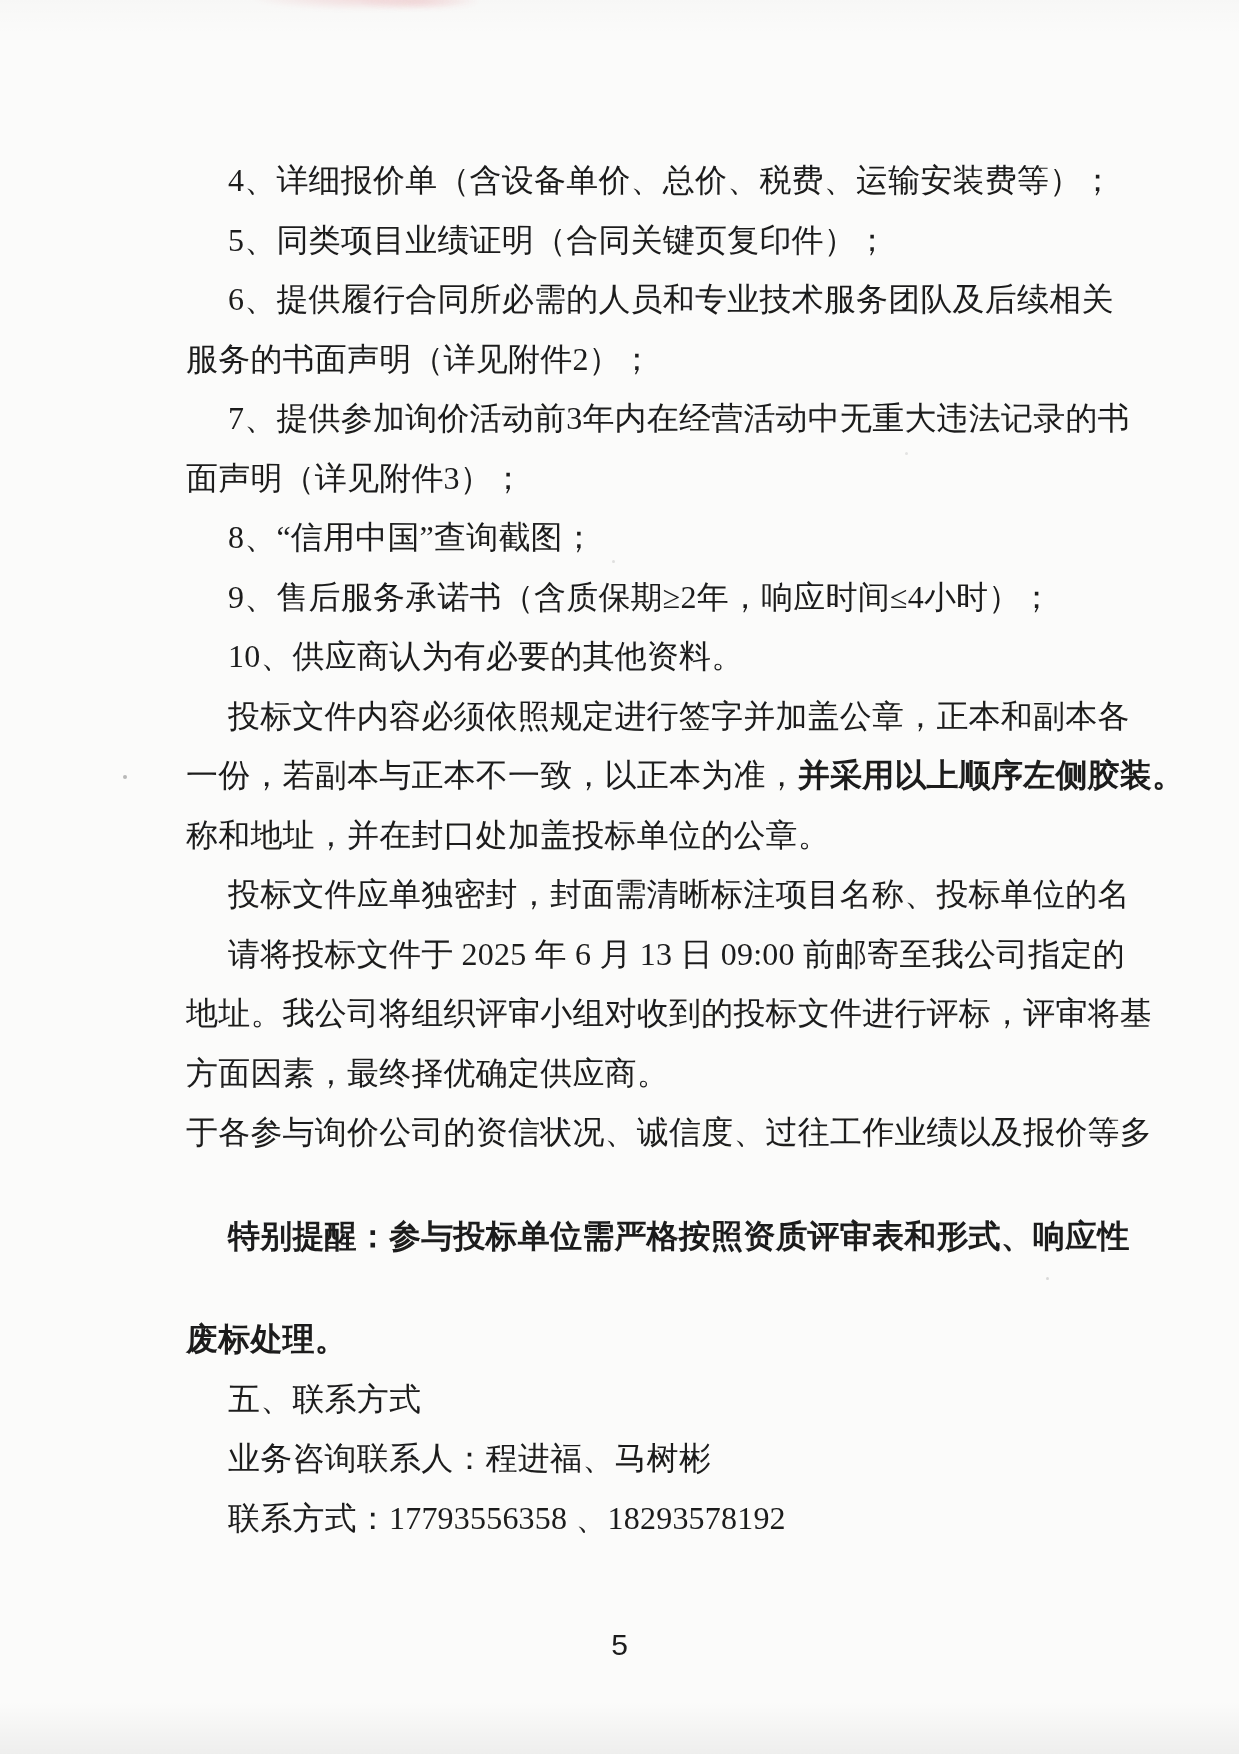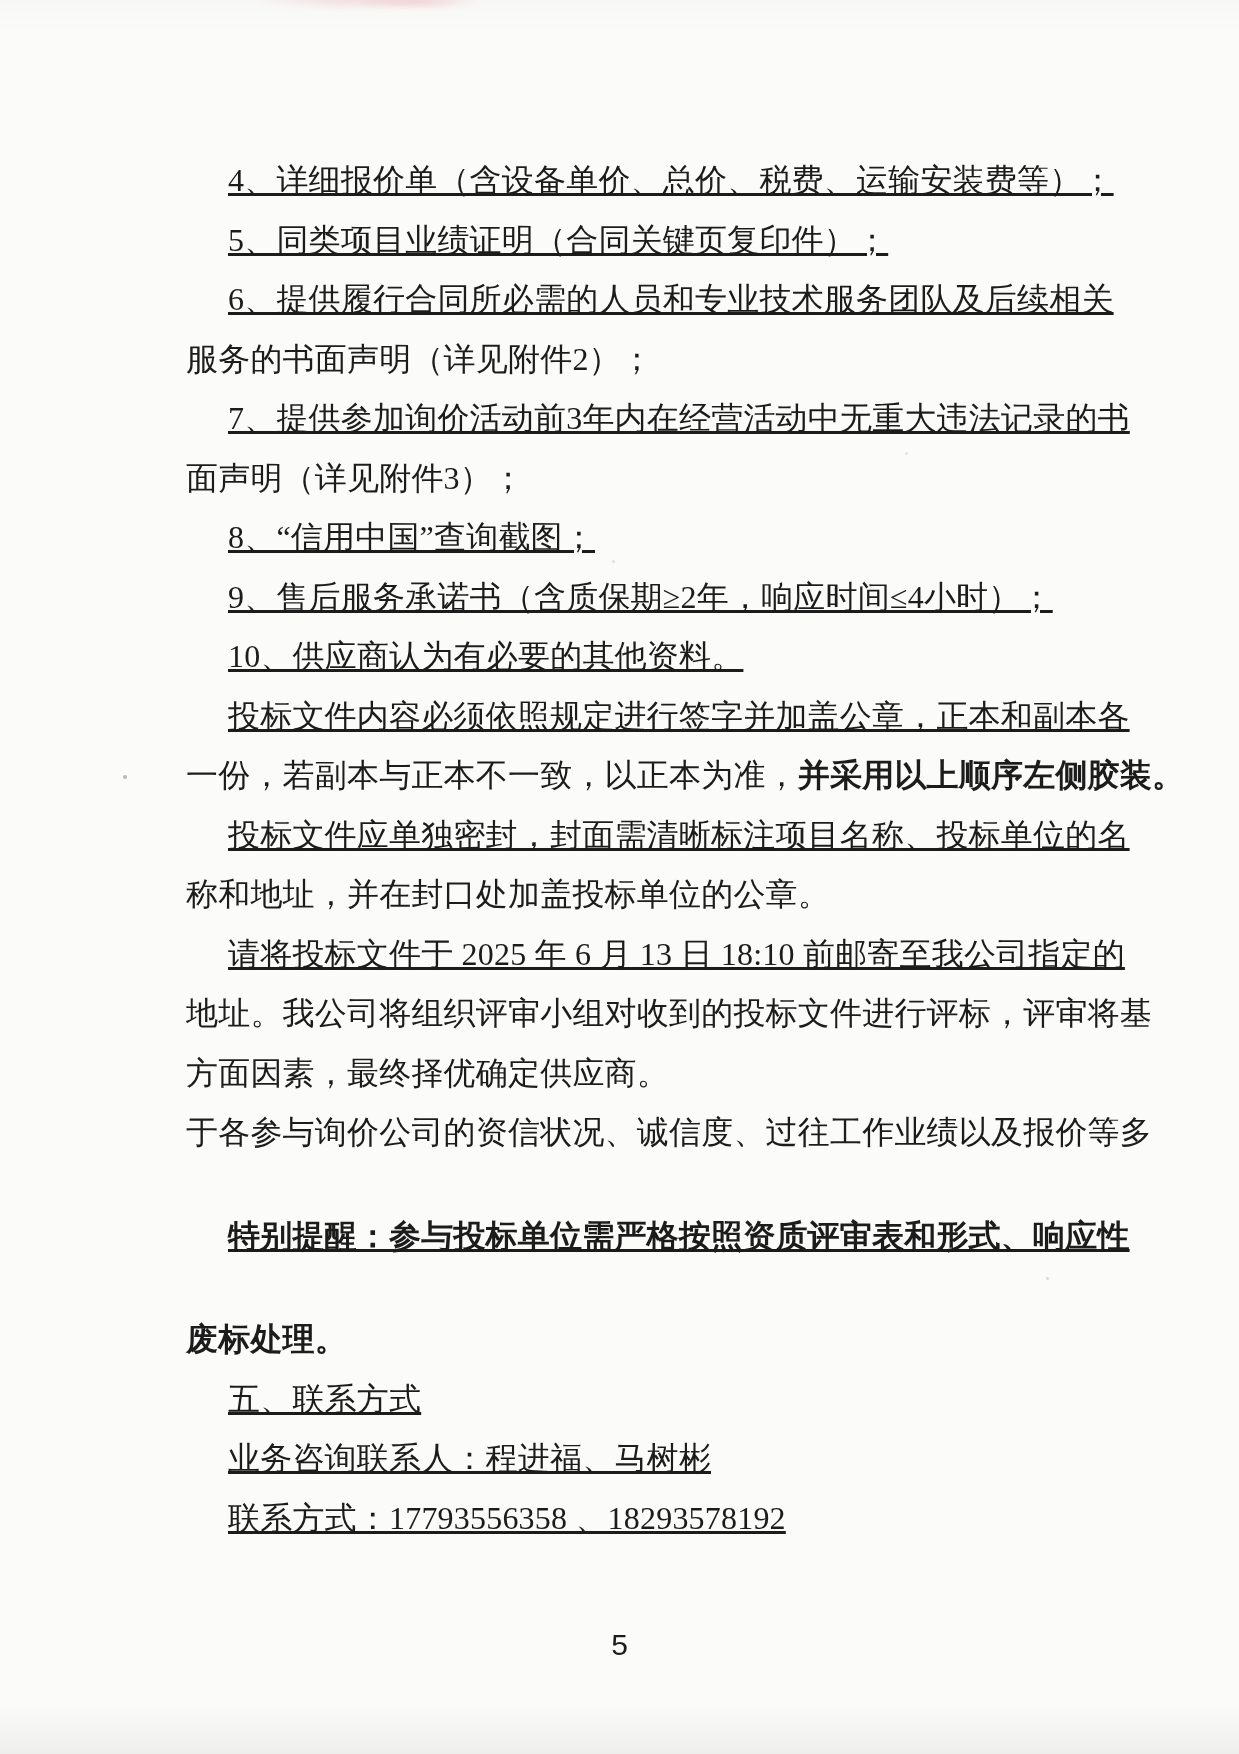--- a/index.html
+++ b/index.html
@@ -51,21 +51,21 @@
     right: 0;
     color: var(--ink, #1c1c1c);
   }
   .line {
     height: 59.5px;
     line-height: 59.5px;
     font-size: 32px;
     white-space: nowrap;
     letter-spacing: 0.2px;
   }
-  .line.indent { padding-left: 42px; text-decoration: underline; }
+  .line.indent { padding-left: 42px; }
   .line .bold, .line.bold { font-weight: 700; margin-top: 44px; }
   .page-number {
     position: absolute;
     top: 1628px;
     left: 0;
     width: 1239px;
     text-align: center;
     font-size: 30px;
     color: var(--ink, #1c1c1c);
     font-family: "Liberation Sans", "DejaVu Sans", sans-serif;
@@ -89,23 +89,23 @@
     <div class="line indent">5、同类项目业绩证明（合同关键页复印件）；</div>
     <div class="line indent">6、提供履行合同所必需的人员和专业技术服务团队及后续相关</div>
     <div class="line">服务的书面声明（详见附件2）；</div>
     <div class="line indent">7、提供参加询价活动前3年内在经营活动中无重大违法记录的书</div>
     <div class="line">面声明（详见附件3）；</div>
     <div class="line indent">8、“信用中国”查询截图；</div>
     <div class="line indent">9、售后服务承诺书（含质保期≥2年，响应时间≤4小时）；</div>
     <div class="line indent">10、供应商认为有必要的其他资料。</div>
     <div class="line indent">投标文件内容必须依照规定进行签字并加盖公章，正本和副本各</div>
     <div class="line"><span>一份，若副本与正本不一致，以正本为准，</span><span class="bold">并采用以上顺序左侧胶装。</span></div>
+    <div class="line">称和地址，并在封口处加盖投标单位的公章。</div>
     <div class="line indent">投标文件应单独密封，封面需清晰标注项目名称、投标单位的名</div>
-    <div class="line">称和地址，并在封口处加盖投标单位的公章。</div>
-    <div class="line indent">请将投标文件于 2025 年 6 月 13 日 18:10 前邮寄至我公司指定的</div>
+    <div class="line indent">请将投标文件于 2025 年 6 月 13 日 09:00 前邮寄至我公司指定的</div>
     <div class="line">地址。我公司将组织评审小组对收到的投标文件进行评标，评审将基</div>
     <div class="line">方面因素，最终择优确定供应商。</div>
     <div class="line">于各参与询价公司的资信状况、诚信度、过往工作业绩以及报价等多</div>
     <div class="line indent bold">特别提醒：参与投标单位需严格按照资质评审表和形式、响应性</div>
     <div class="line bold">废标处理。</div>
     <div class="line indent">五、联系方式</div>
     <div class="line indent">业务咨询联系人：程进福、马树彬</div>
     <div class="line indent">联系方式：17793556358 、18293578192</div>
   </main>
 

